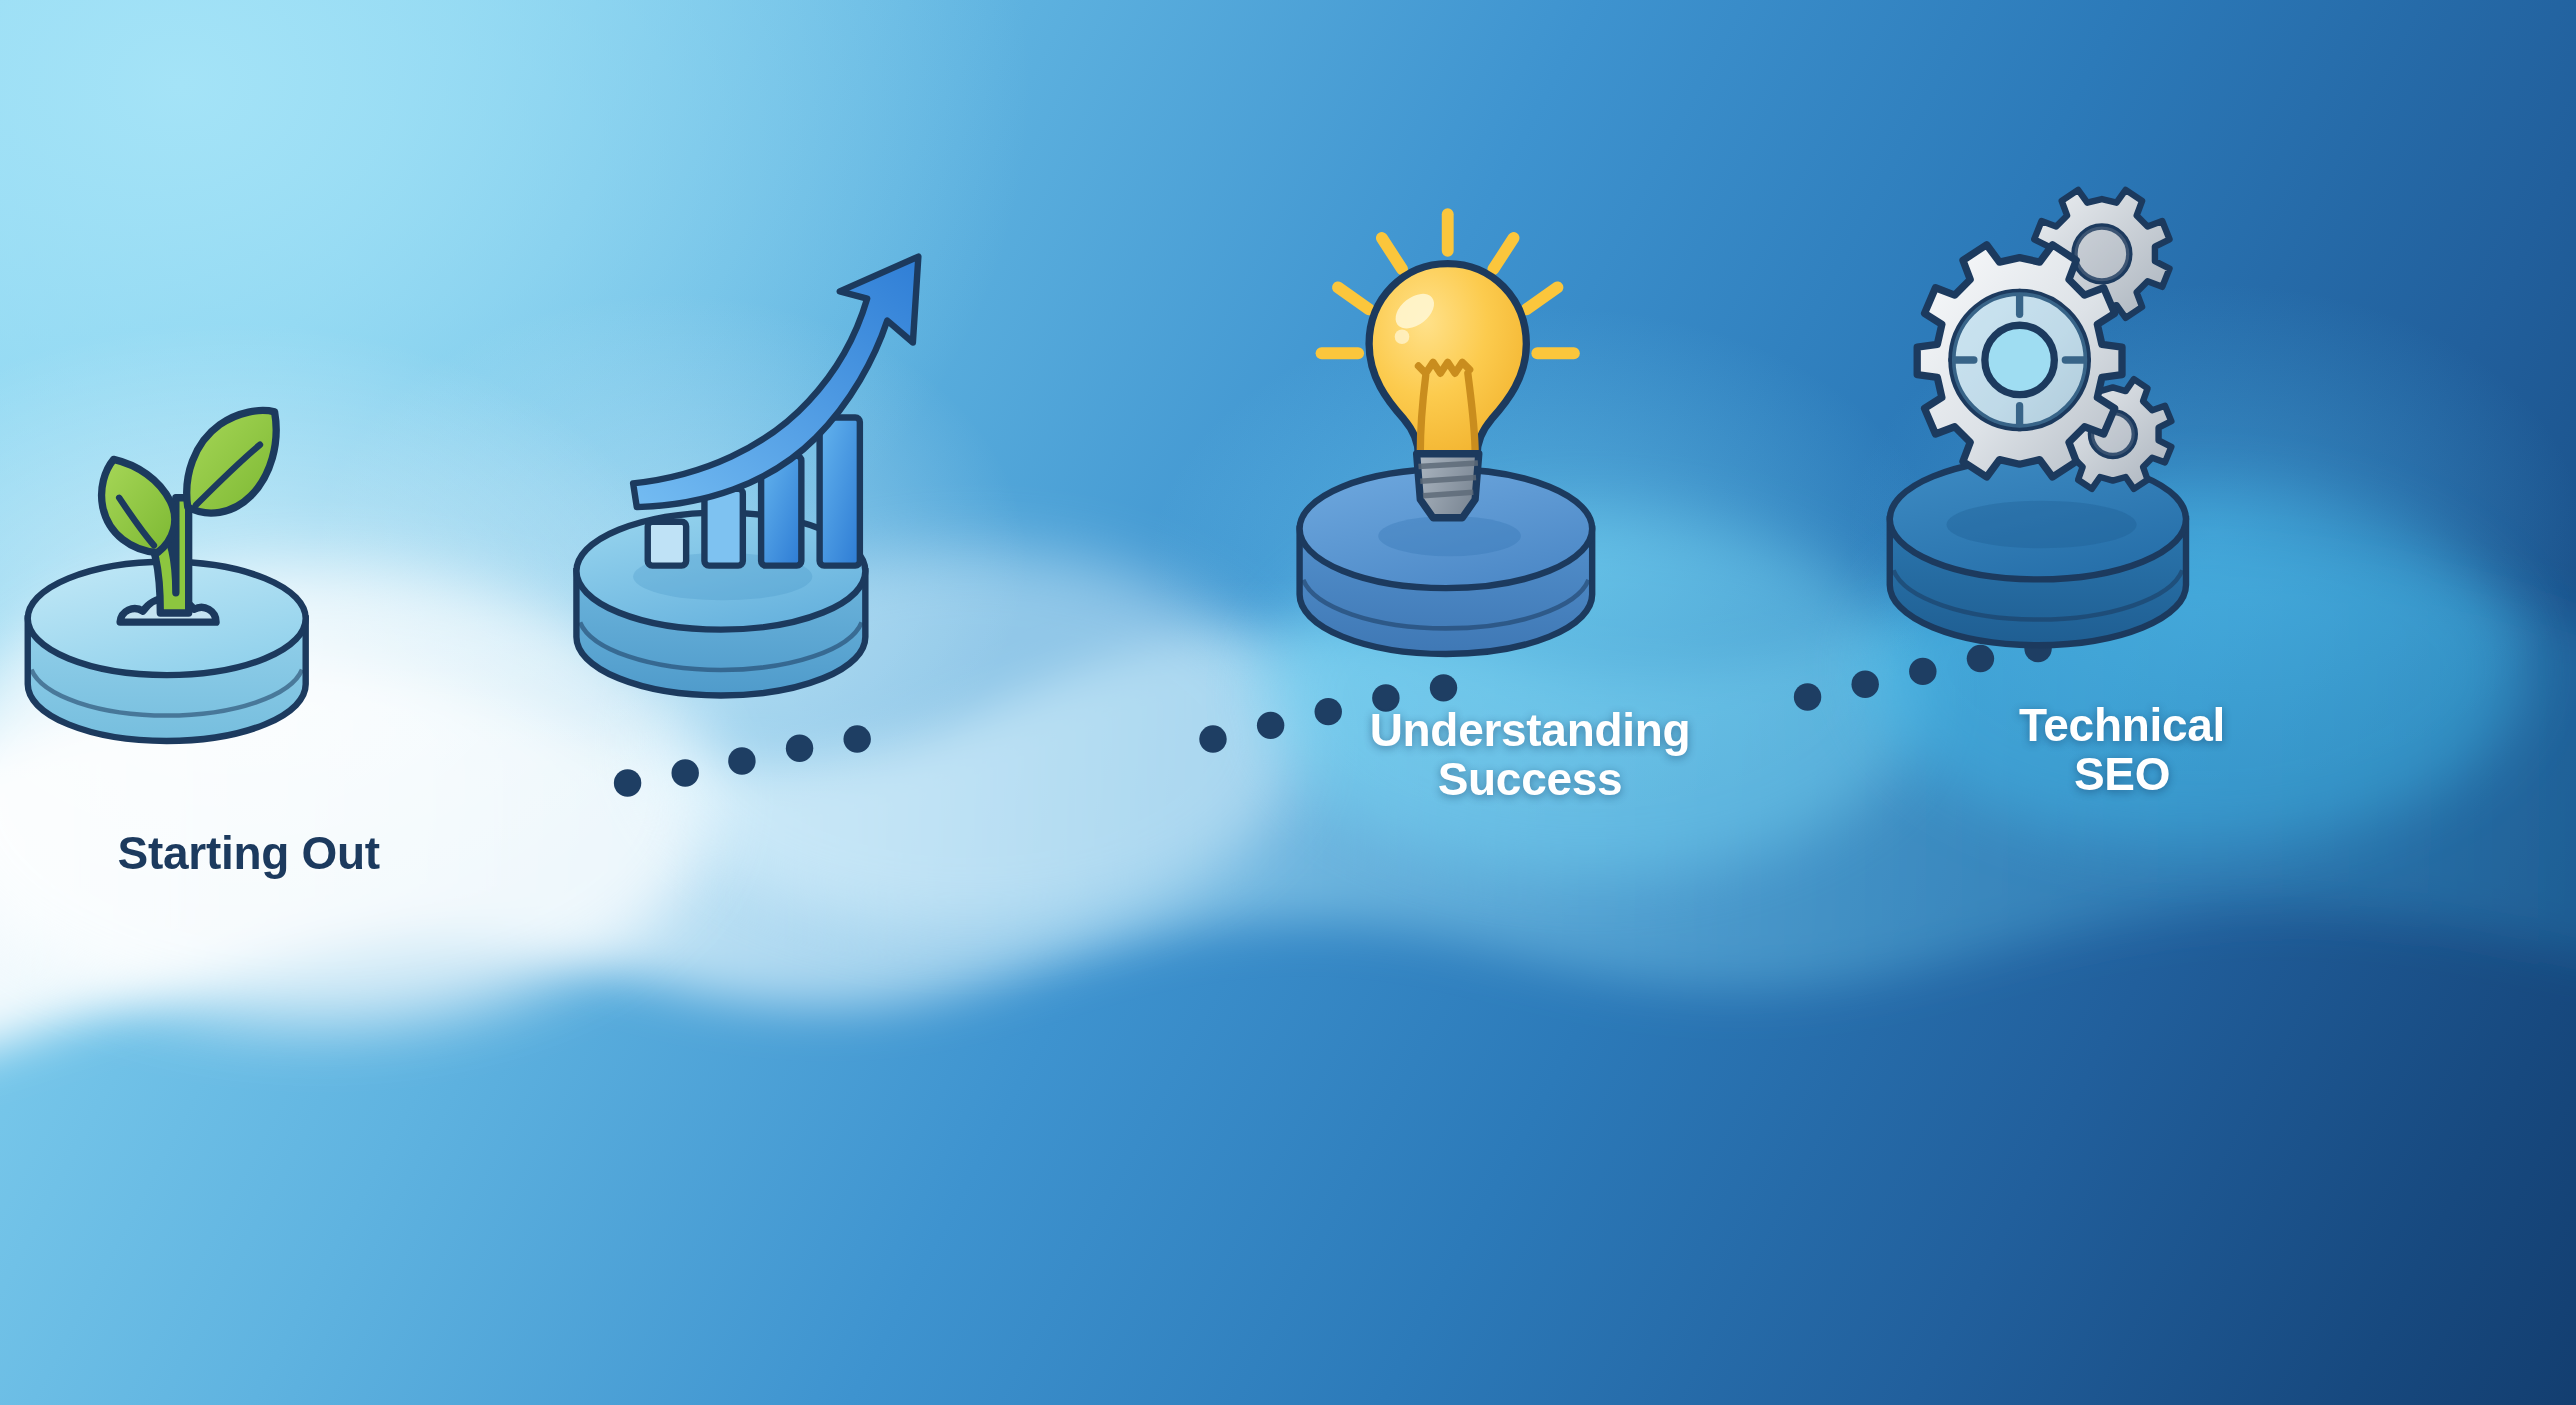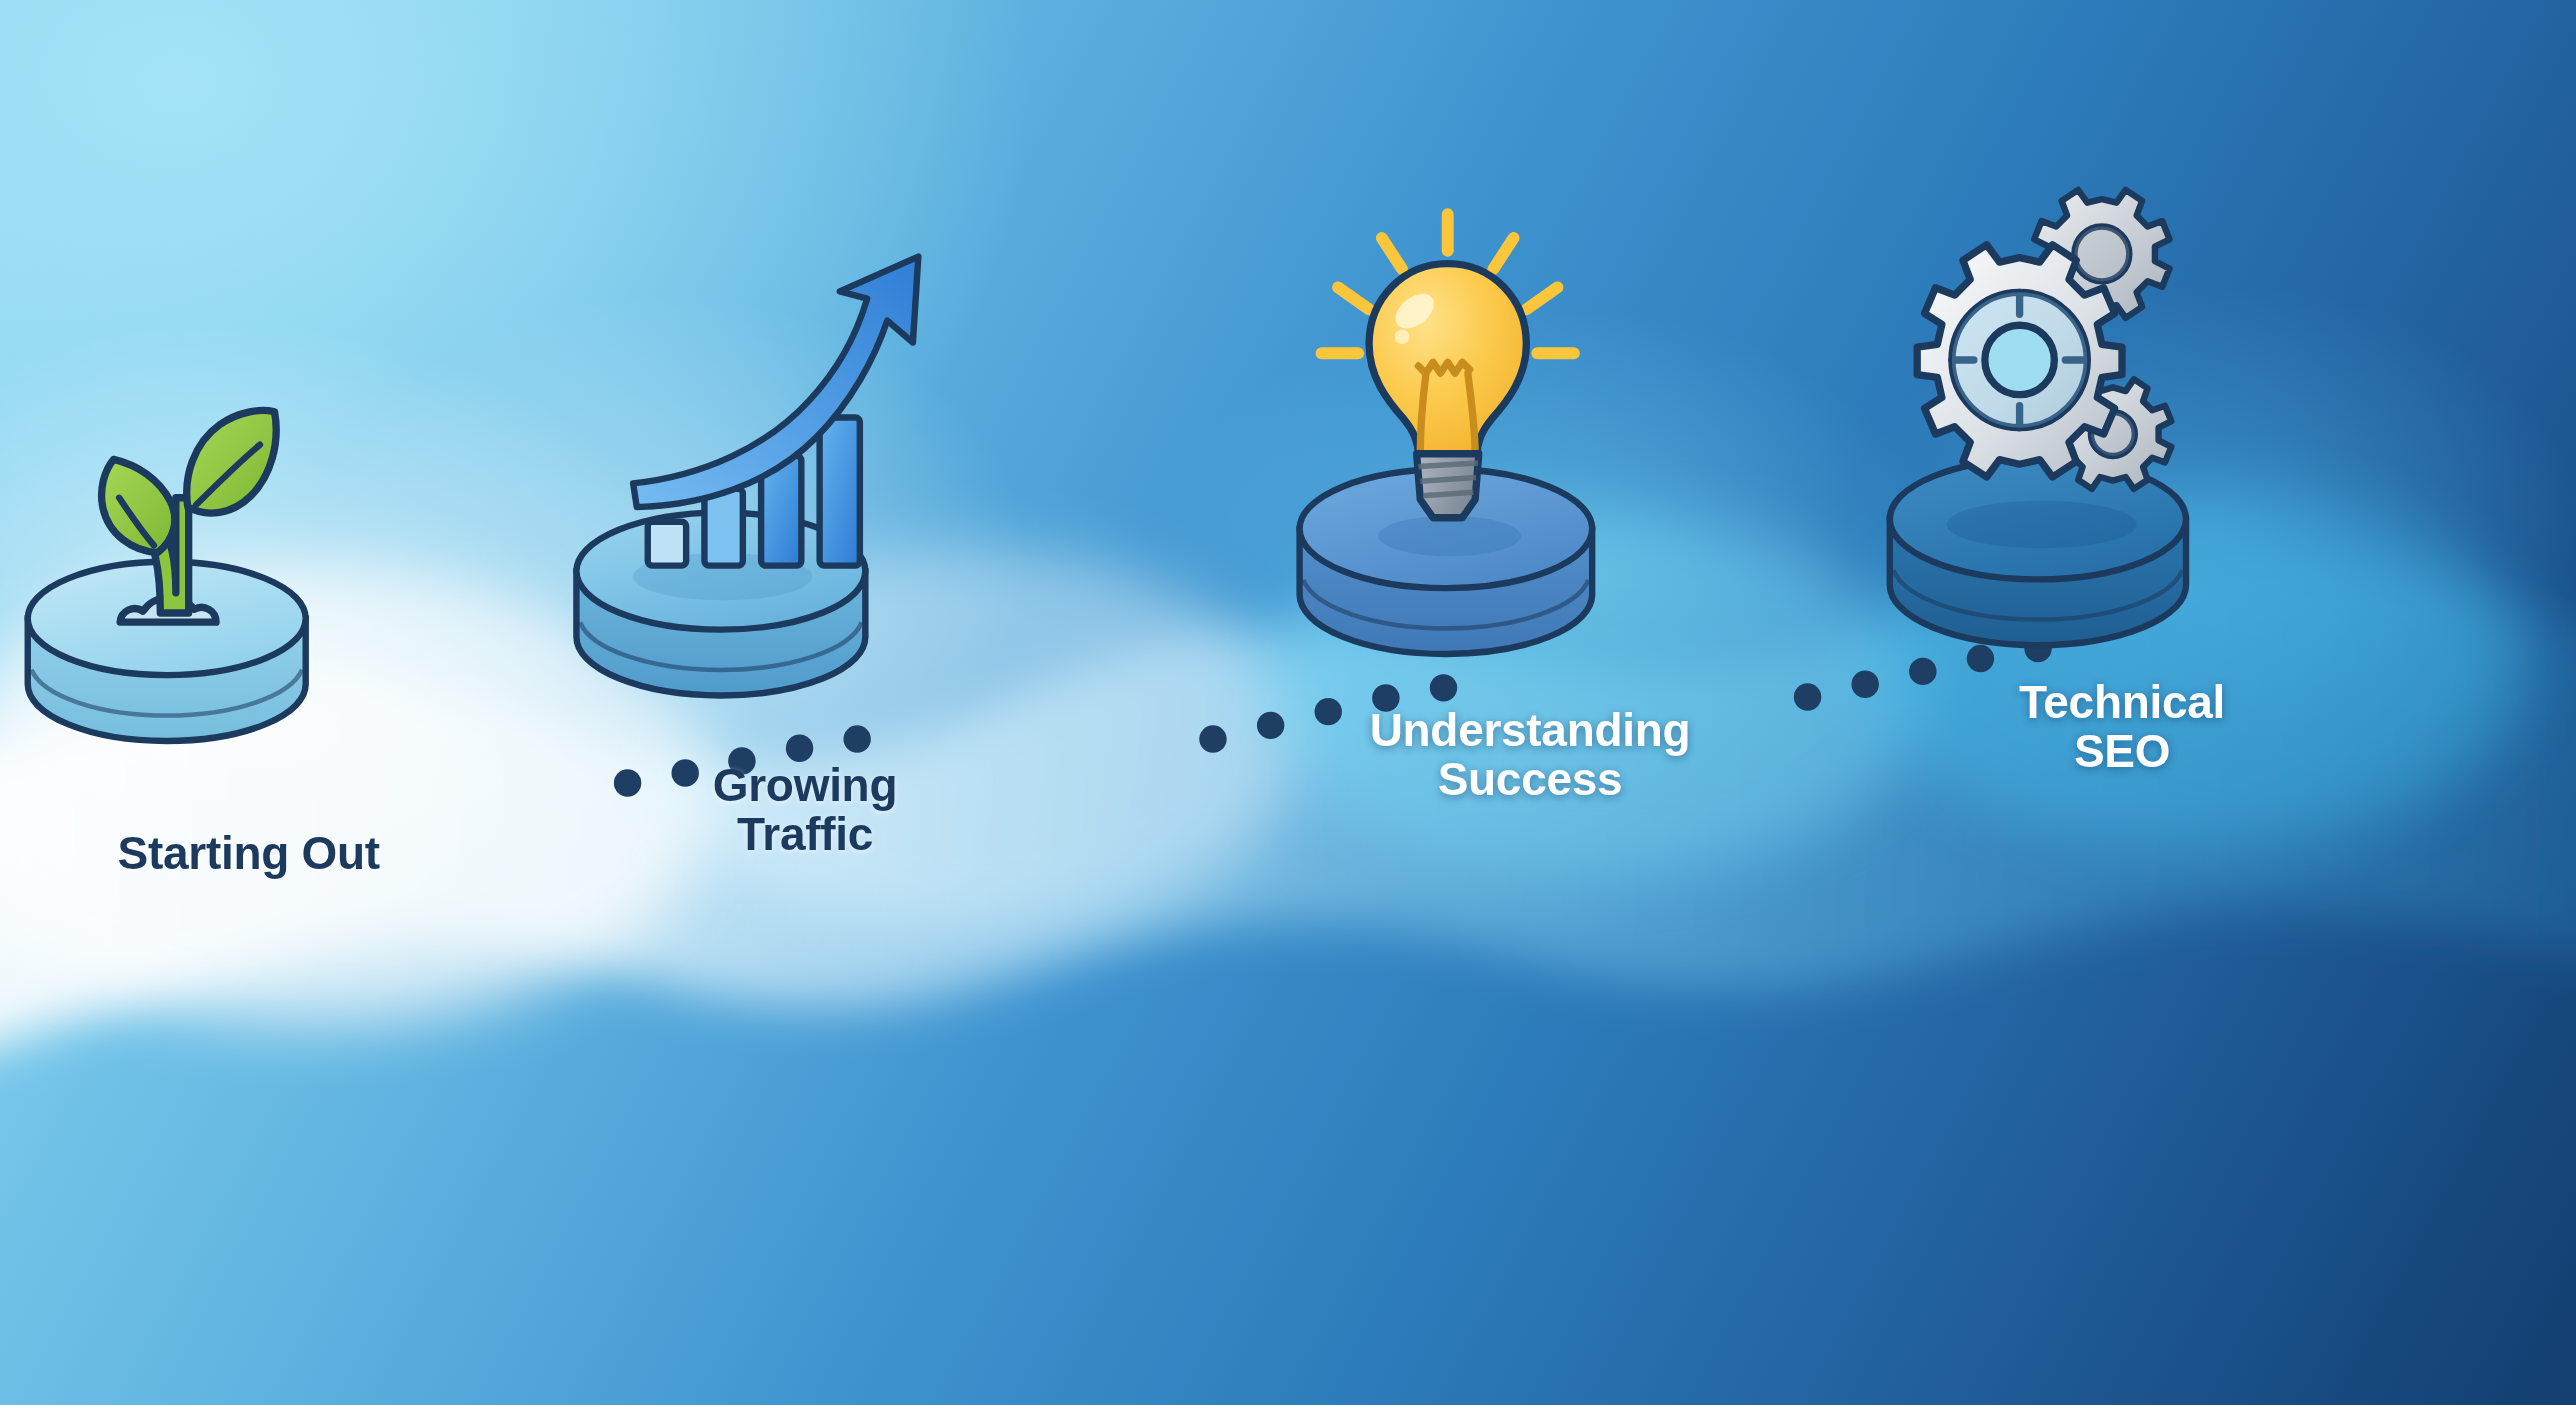--- a/index.html
+++ b/index.html
@@ -66,21 +66,21 @@
   }
 
   #st0 { left:-7.3px;  top:282px; }
   #st1 { left:549px; top:231px; }
   #st2 { left:1274px;top:174px; }
   #st3 { left:1866px;top:157px; }
 
   #st0 .label { font-size:46px; margin-top:35px; }
   #st1 .label { font-size:46px; margin-top:18.3px; }
   #st2 .label { font-size:46px; margin-top:20px; }
-  #st3 .label { font-size:46px; margin-top:9px; }
+  #st3 .label { font-size:46px; margin-top:32px; }
 
   .dots { position:absolute; left:0; top:0; }
 </style>
 </head>
 <body>
 
 <div id="stage">
 
   <div class="layer" id="bg-base"></div>
 
@@ -232,22 +232,20 @@
         </g>
 
         <path fill="url(#arrowG)" stroke="#1C3A5E" stroke-width="7" stroke-linejoin="round" d="M92,276
                  C168,268 238,236 284,186
                  C318,150 338,108 348,74
                  L318,66 L404,28 L398,122 L370,98
                  C356,140 330,188 292,226
                  C240,278 168,300 96,302 Z"></path>
       </svg>
     </div>
-    <div class="label dark">Growing
-Traffic</div>
   </div>
 
   <div class="station" id="st2">
     <div class="art">
       <svg width="512" height="512" viewBox="0 0 560 560">
         <defs>
           <linearGradient id="p3top" x1="0" y1="0" x2="0.6" y2="1">
             <stop offset="0" stop-color="#6FA9DF"></stop>
             <stop offset="1" stop-color="#4E8AC8"></stop>
           </linearGradient>

